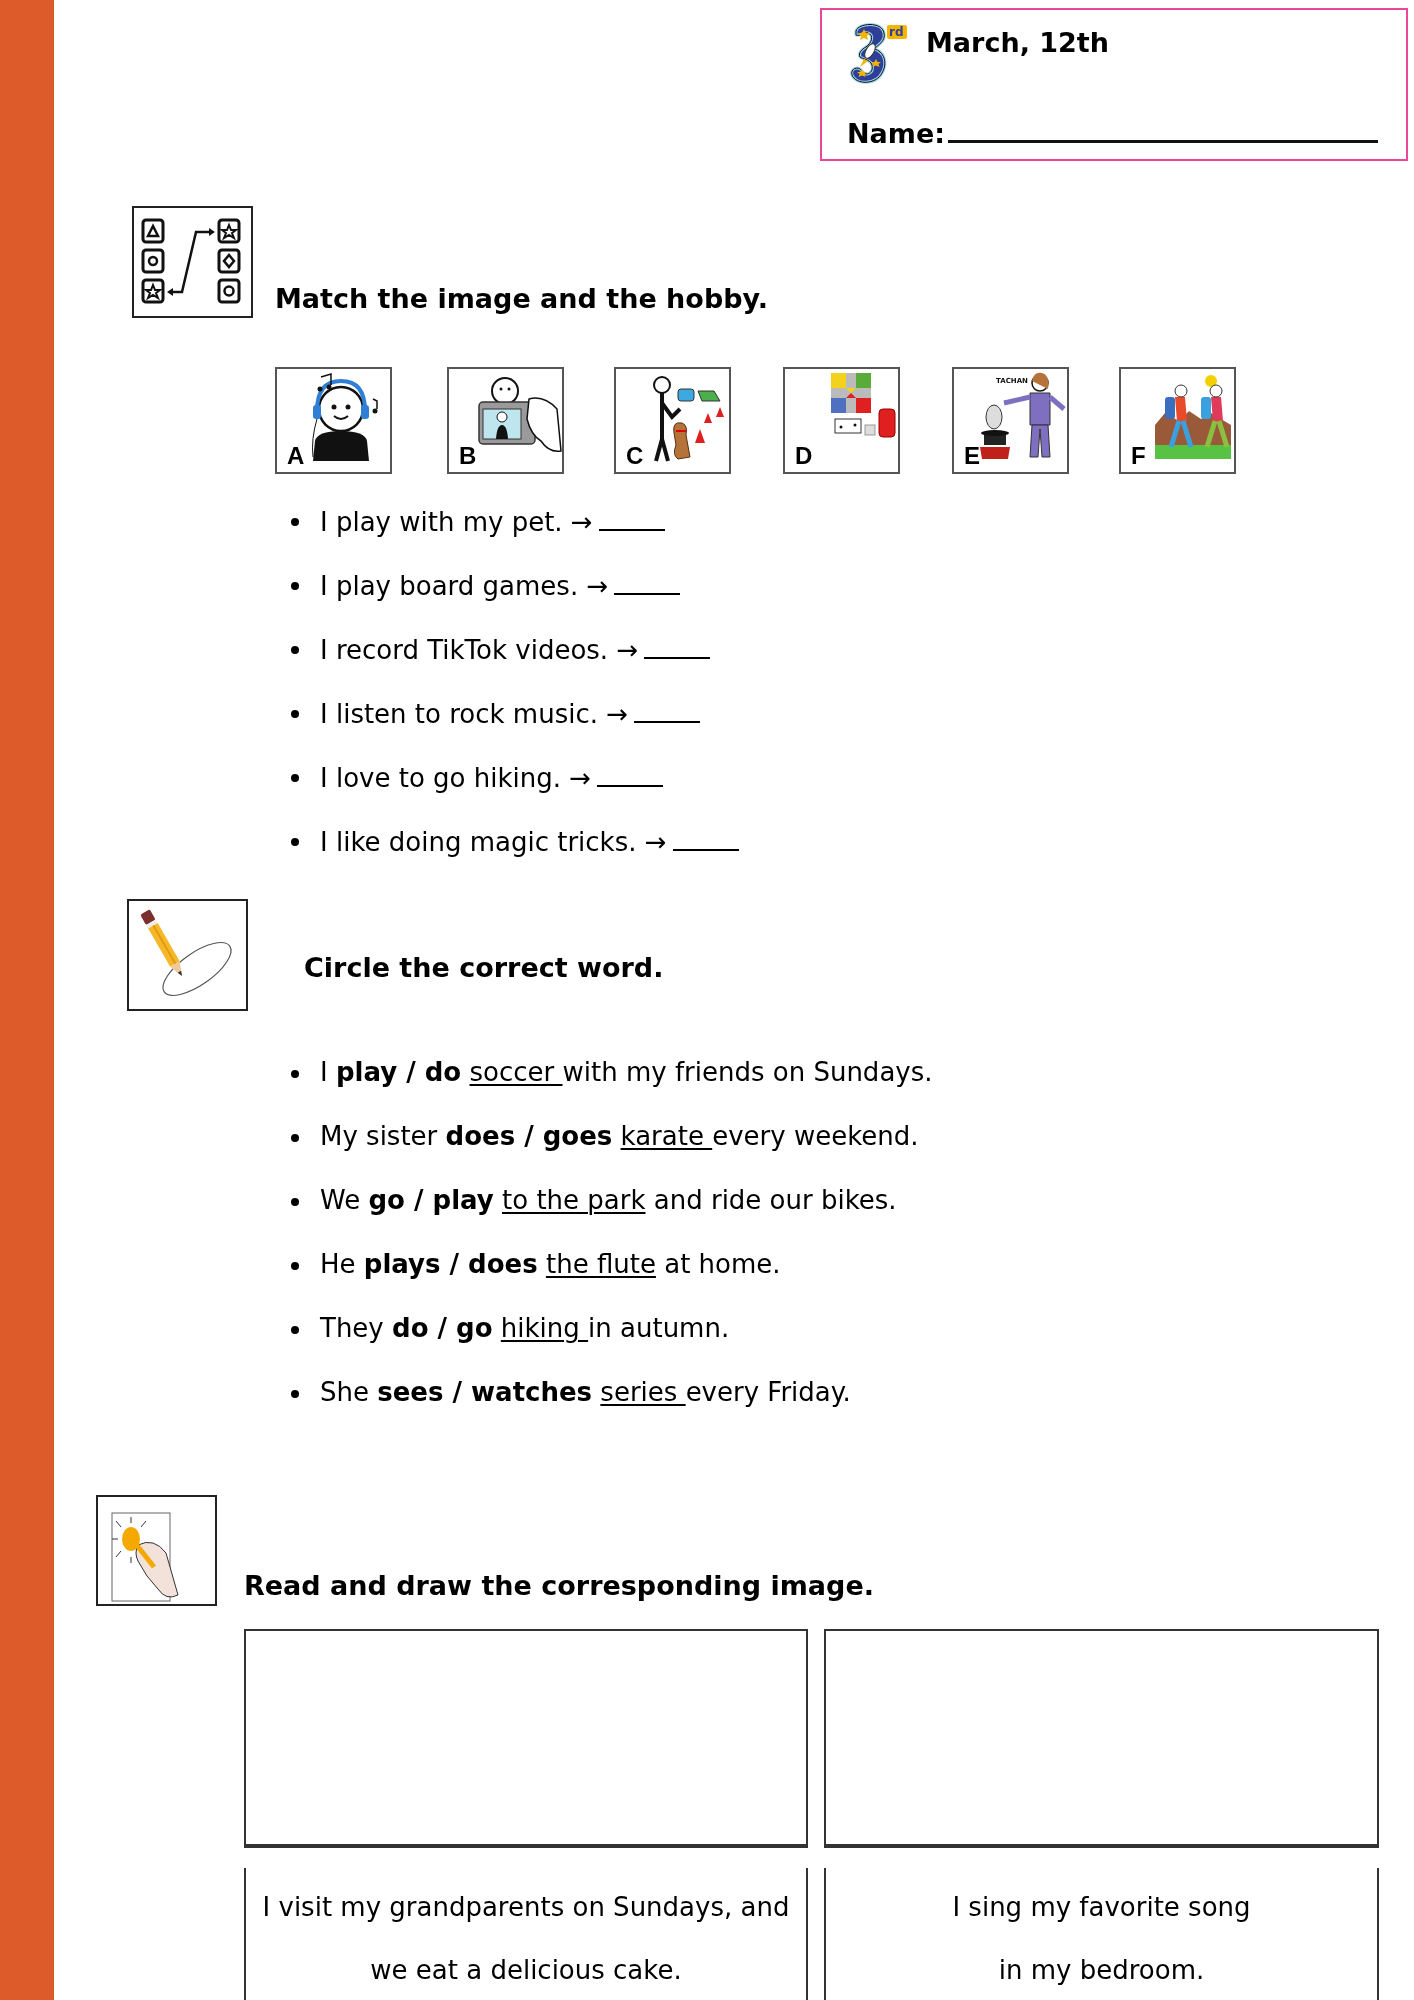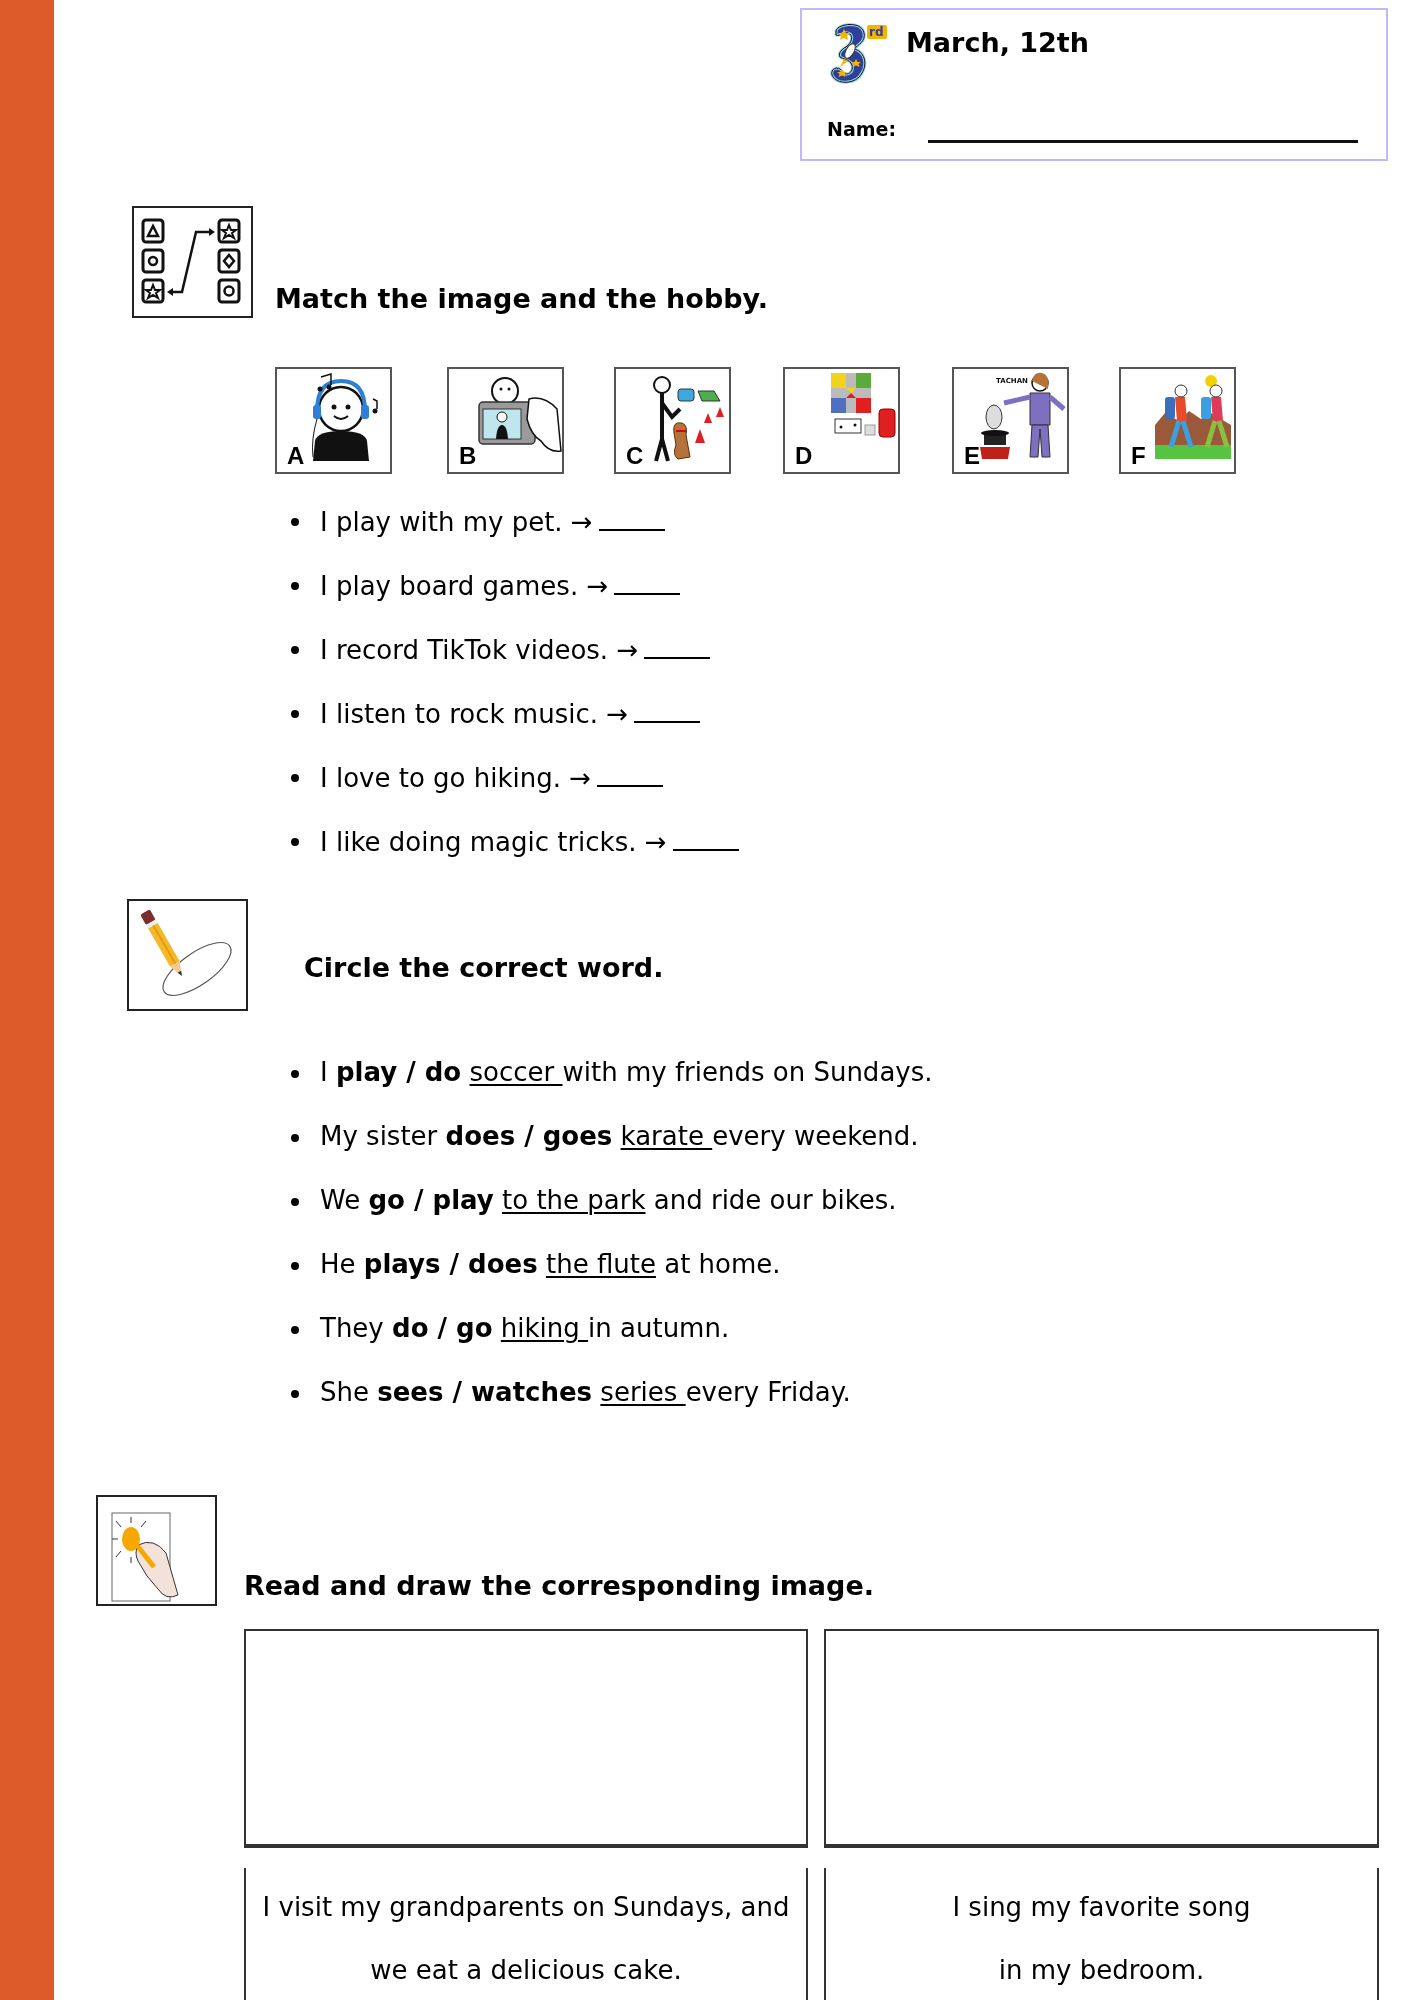--- a/index.html
+++ b/index.html
@@ -3,25 +3,25 @@
 <meta charset="utf-8">
 <style>
   html, body { margin: 0; padding: 0; background: #ffffff; }
   body {
     width: 1414px; height: 2000px; position: relative; overflow: hidden;
     font-family: "DejaVu Sans", sans-serif; color: #000;
   }
   .side-bar { position: absolute; left: 0; top: 0; width: 54px; height: 2000px; background: #DD5A2B; }
 
   
-  .header-box { position: absolute; left: 800px; top: 8px; width: 588px; height: 153px;
-    border: 2px solid #c4b5fd; box-sizing: border-box; }
+  .header-box { position: absolute; left: 820px; top: 8px; width: 588px; height: 153px;
+    border: 2px solid #ec4899; box-sizing: border-box; }
   .logo { position: absolute; left: 26px; top: 11px; width: 64px; height: 66px; }
   .date { position: absolute; left: 104px; top: 17px; font-size: 27px; font-weight: bold; white-space: nowrap; text-align: right; }
-  .name-label { position: absolute; left: 25px; top: 108px; font-size: 19px; font-weight: bold; }
+  .name-label { position: absolute; left: 25px; top: 108px; font-size: 27px; font-weight: bold; }
   .name-line { position: absolute; left: 126px; top: 130px; width: 430px; height: 0; border-top: 3px solid #111; }
 
   
   .sec-icon { position: absolute; border: 2px solid #222; box-sizing: border-box; background: #fff; }
   .sec-title { position: absolute; font-size: 27px; font-weight: bold; white-space: nowrap; }
 
   
   .pic { position: absolute; top: 351px; width: 117px; height: 107px; border: 2px solid #555; box-sizing: border-box; background: #fff; margin-top: 16px; }
   .pic svg { position: absolute; left: 0; top: 0; }
   .pic-letter { position: absolute; left: 10px; bottom: 2px; font-size: 24px; font-weight: bold; font-family: "Liberation Sans", sans-serif; }

